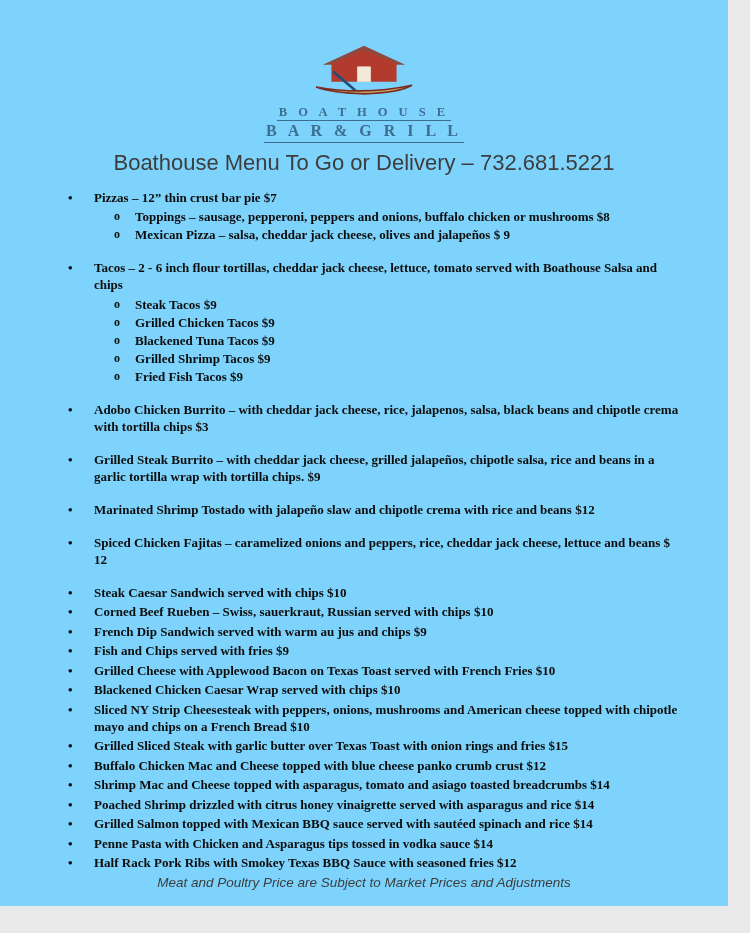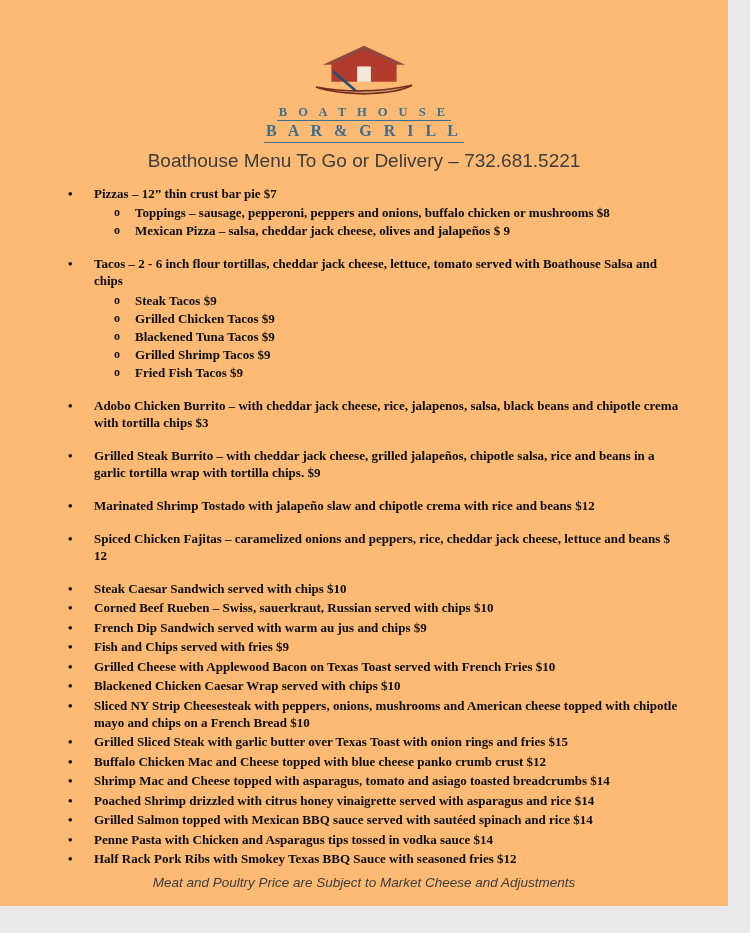--- a/index.html
+++ b/index.html
@@ -5,21 +5,21 @@
   html, body { margin:0; padding:0; }
   body {
     width:750px; height:933px;
     background:#e9e9e9;
     font-family:"Liberation Serif", serif;
     overflow:hidden;
   }
   .page {
     position:relative;
     width:728px; height:906px;
-    background:#fdba74;
+    background:#7dd3fc;
     box-sizing:border-box;
   }
   .header { text-align:center; padding-top:38px; }
   .logo-svg { width:120px; height:62px; display:block; margin:0 auto; }
   .logo-text { margin-top:2px; line-height:1.15; }
   .logo-line {
     display:inline-block;
     font-family:"Liberation Serif", serif;
     font-weight:bold;
     color:#3c6e91;
@@ -29,21 +29,21 @@
   }
   .logo-line.l1 { font-size:12.5px; }
   .logo-line.l2 { font-size:16px; margin-top:1px; }
   .date-line {
     font-family:"Liberation Sans", sans-serif;
     font-size:17px; color:#3d3d3d;
     margin-top:9px;
   }
   .subtitle-line {
     font-family:"Liberation Sans", sans-serif;
-    font-size:19px; color:#3d3d3d;
+    font-size:22px; color:#3d3d3d;
     margin-top:7px;
   }
   .menu {
     margin-top:13px;
     padding:0 46px 0 68px;
     font-size:13px;
     font-weight:bold;
     color:#0d0d0d;
     line-height:17px;
   }
@@ -202,15 +202,15 @@
           <span class="bullet">•</span>
           <span class="item-text">Penne Pasta with Chicken and Asparagus tips tossed in vodka sauce $14</span>
         </div>
         <div class="item">
           <span class="bullet">•</span>
           <span class="item-text">Half Rack Pork Ribs with Smokey Texas BBQ Sauce with seasoned fries $12</span>
         </div>
       </div>
     </div>
 
-  <div class="footer-note">Meat and Poultry Price are Subject to Market Cheese and Adjustments</div>
+  <div class="footer-note">Meat and Poultry Price are Subject to Market Prices and Adjustments</div>
 
 </div>
 
 </body></html>

